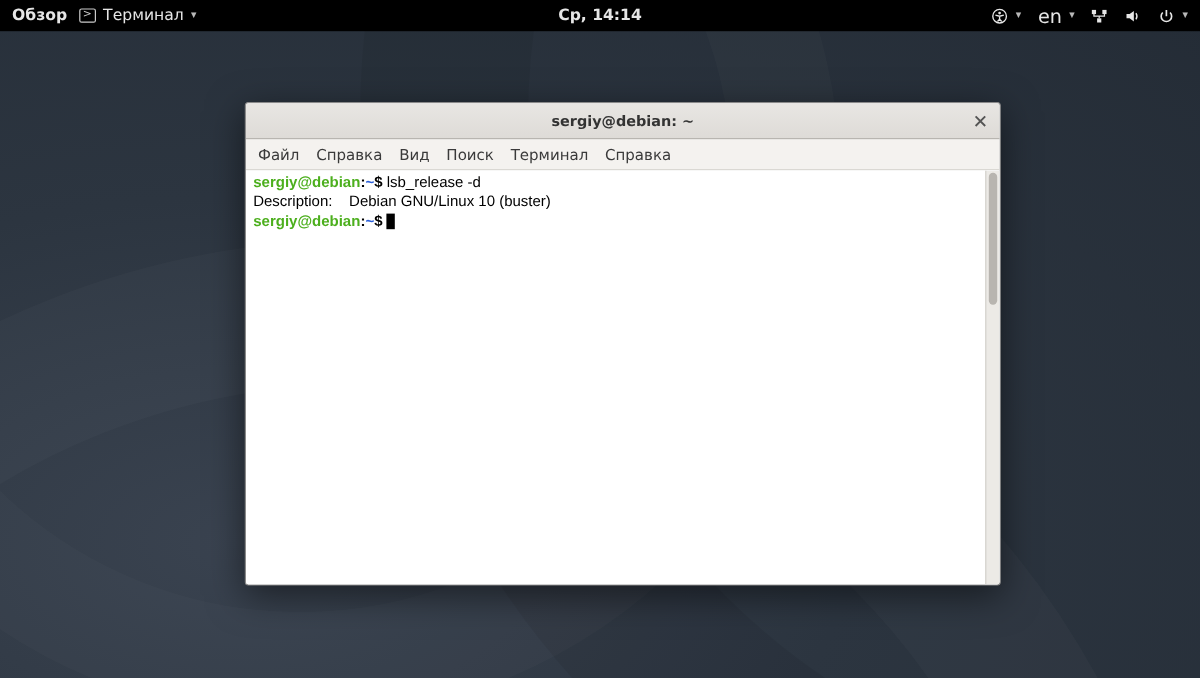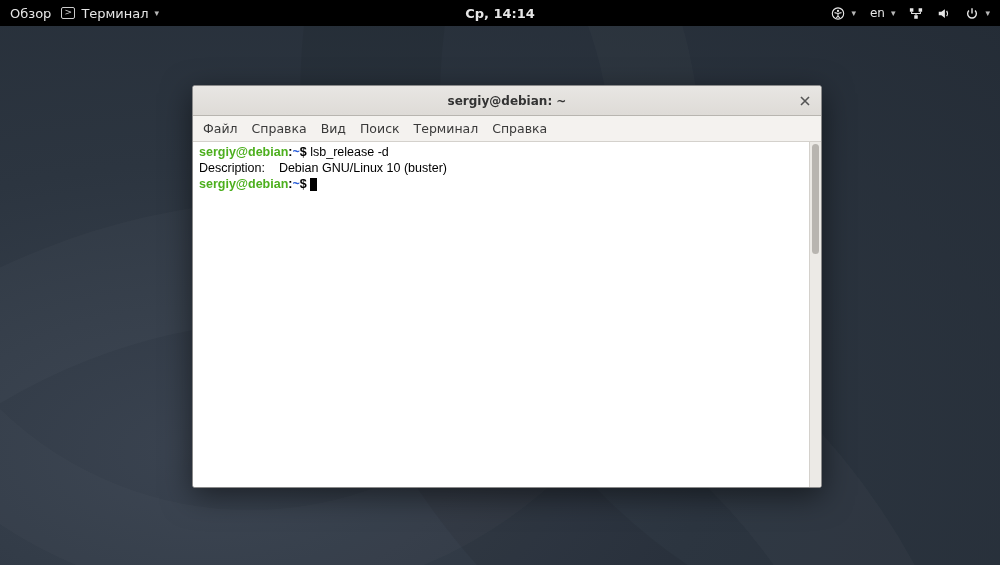--- a/index.html
+++ b/index.html
@@ -11,29 +11,29 @@
 .wallpaper .swirl { position: absolute; width: 1400px; height: 1400px; border-radius: 50%; border: 80px solid rgba(255,255,255,0.02); }
 .wallpaper .swirl.s1 { left: -400px; top: 200px; border-width: 120px; border-color: rgba(255,255,255,0.025); }
 .wallpaper .swirl.s2 { left: 300px; top: -600px; border-width: 140px; border-color: rgba(0,0,0,0.06); }
 .wallpaper .swirl.s3 { left: -200px; top: -300px; width: 900px; height: 900px; border-width: 90px; border-color: rgba(255,255,255,0.02); }
 
 
 .topbar { position: absolute; top: 0; left: 0; right: 0; height: 26px; background: #000; color: #e6e6e6; display: flex; align-items: center; font-size: 13px; font-weight: 500; padding: 0 10px; z-index: 10; }
 .topbar .left { display: flex; align-items: center; gap: 10px; }
 .topbar .center { position: absolute; left: 50%; transform: translateX(-50%); font-weight: 600; }
 .topbar .right { margin-left: auto; display: flex; align-items: center; gap: 14px; }
-.topbar .activities { cursor: pointer; }
+.topbar .activities { cursor: pointer; font-weight: bold; }
 .topbar .app { display: flex; align-items: center; gap: 6px; cursor: pointer; }
 .topbar .tri { font-size: 9px; opacity: 0.8; }
 .topbar .ico { display: inline-flex; align-items: center; }
 .ic-term { width: 14px; height: 12px; border: 1px solid #ccc; border-radius: 2px; position: relative; }
 .ic-term::after { content: ">"; position: absolute; left: 2px; top: -1px; font-size: 9px; color: #ccc; }
 
 
-.window { position: absolute; left: 192px; top: 85px; width: 630px; height: 403px; background: #fff; border: 1px solid #8a8a8a; box-shadow: 0 8px 30px rgba(0,0,0,0.5); display: flex; flex-direction: column; border-radius: 3px; overflow: hidden; }
+.window { position: absolute; left: 204px; top: 85px; width: 630px; height: 403px; background: #fff; border: 1px solid #8a8a8a; box-shadow: 0 8px 30px rgba(0,0,0,0.5); display: flex; flex-direction: column; border-radius: 3px; overflow: hidden; }
 .titlebar { height: 30px; background: linear-gradient(#e8e6e3, #dedbd7); border-bottom: 1px solid #b8b5b0; display: flex; align-items: center; justify-content: center; position: relative; font-size: 12px; font-weight: 600; color: #333; }
 .titlebar .close { position: absolute; right: 6px; top: 5px; width: 20px; height: 20px; display: flex; align-items: center; justify-content: center; font-size: 15px; color: #555; cursor: pointer; border-radius: 2px; }
 .menubar { height: 26px; background: #f4f2ef; border-bottom: 1px solid #d4d1cc; display: flex; align-items: center; gap: 14px; padding: 0 10px; font-size: 12.5px; color: #3a3a3a; }
 .menubar span { cursor: pointer; }
 .term-body { flex: 1; background: #fff; color: #000; font-family: Liberation Sans, sans-serif; font-size: 12.5px; line-height: 16px; padding: 2px 6px; position: relative; white-space: pre; overflow: hidden; }
 .term-body .prompt-user { color: #4caf1d; font-weight: bold; }
 .term-body .prompt-sep { color: #000; font-weight: bold; }
 .term-body .prompt-path { color: #2b5fd9; font-weight: bold; }
 .term-body .cursor { display: inline-block; width: 7px; height: 13px; background: #000; vertical-align: text-bottom; animation: blink 1s step-end infinite; }
 @keyframes blink { 50% { opacity: 0; } }
@@ -67,21 +67,21 @@
   <div class="center">Ср, 14:14</div>
   <div class="right">
     <span class="sys-ico">
       <svg viewBox="0 0 16 16" width="15" height="15" fill="none" stroke="#e6e6e6" stroke-width="1.3">
         <circle cx="8" cy="8" r="6.5"></circle>
           <circle cx="8" cy="5" r="1.3" fill="#e6e6e6" stroke="none"></circle>
         <path d="M4 7 L8 8 L12 7 M8 8 L8 11 M8 11 L6 13 M8 11 L10 13"></path>
       </svg>
     </span>
     <span class="tri" style="margin-left:-8px">▾</span>
-    <span style="font-size:12px">en</span>
+    <span style="font-size:16px">en</span>
     <span class="tri" style="margin-left:-8px">▾</span>
     <span class="sys-ico">
       <svg viewBox="0 0 16 16" width="15" height="15" fill="#e6e6e6">
         <rect x="1" y="2" width="4" height="4"></rect>
           <rect x="11" y="2" width="4" height="4"></rect>
           <rect x="6" y="10" width="4" height="4"></rect>
         <path d="M3 6 L3 8 L13 8 L13 6 M8 8 L8 10" stroke="#e6e6e6" stroke-width="1.2" fill="none"></path>
       </svg>
     </span>
     <span class="sys-ico">

